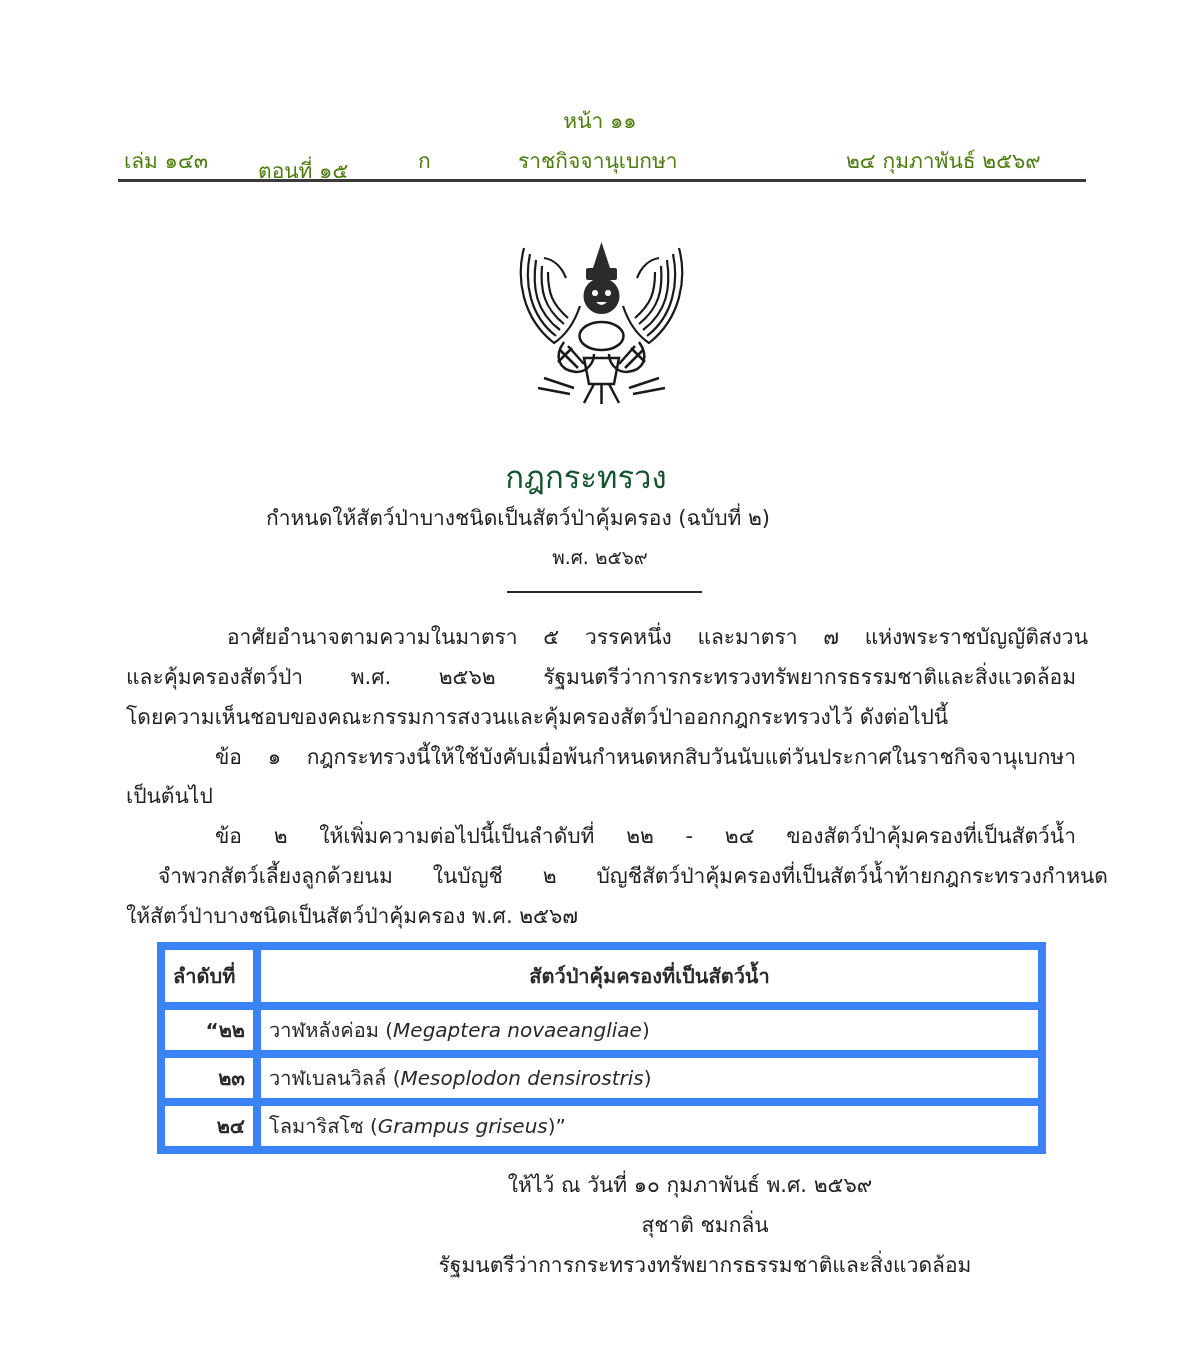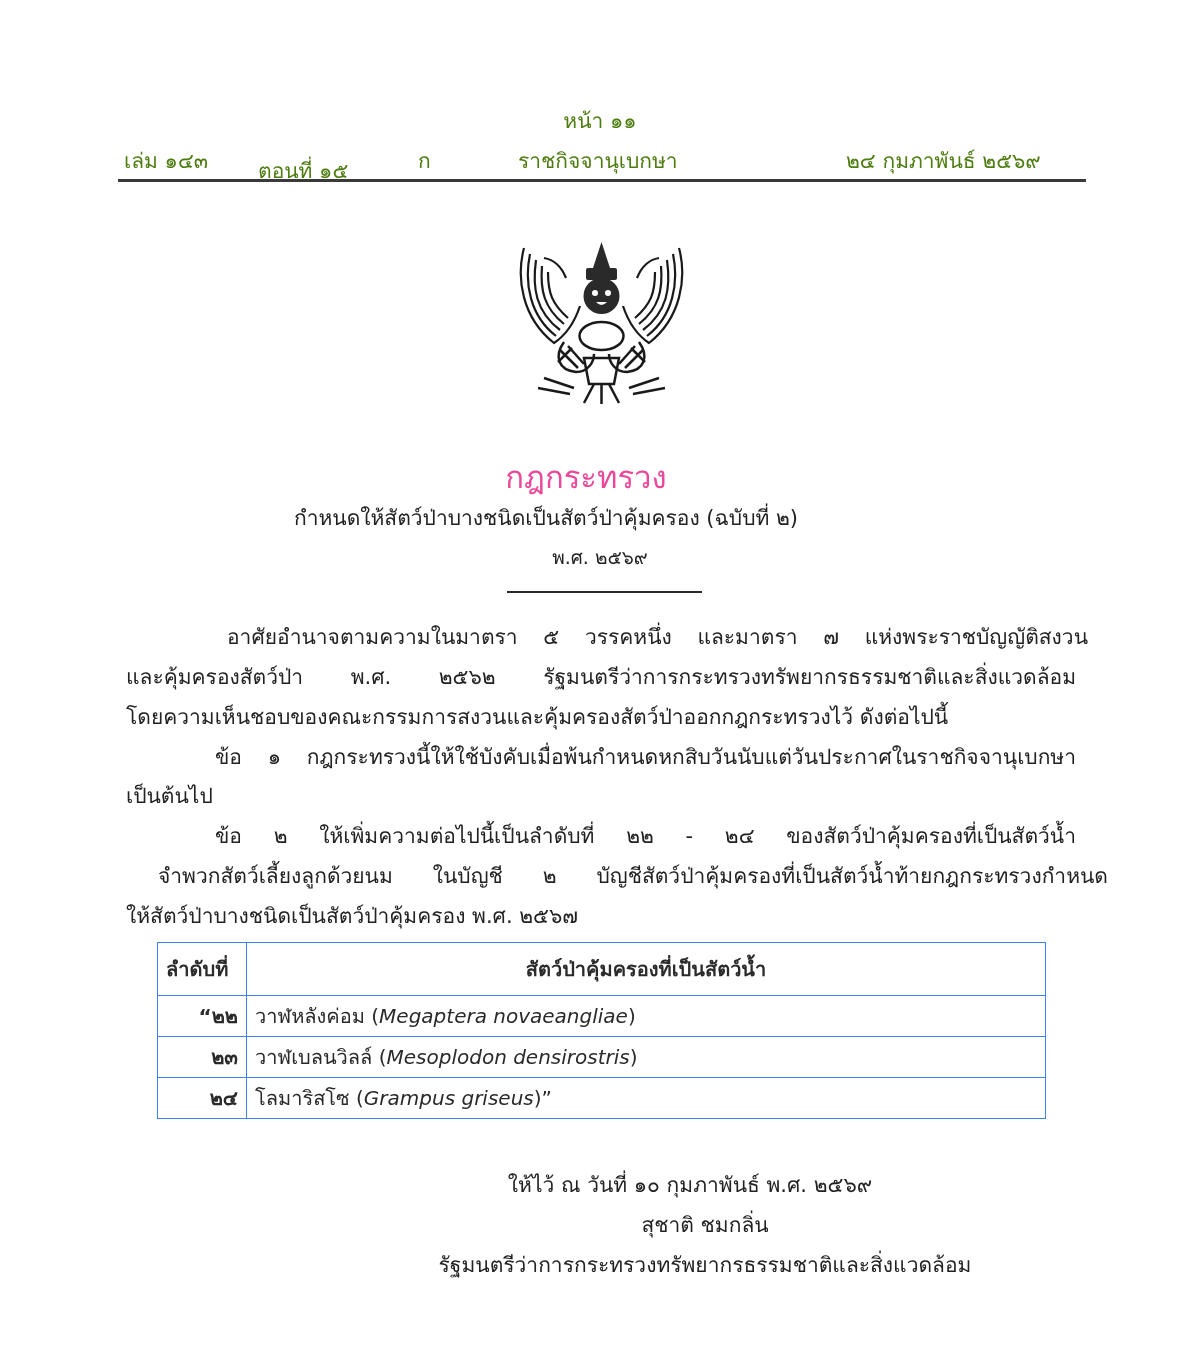--- a/index.html
+++ b/index.html
@@ -7,32 +7,32 @@
       width: 1200px; height: 1367px; position: relative; overflow: hidden;
       font-family: "DejaVu Sans", sans-serif; color: #222222;
     }
     .page { position: absolute; left: 0; top: 0; width: 1200px; height: 1367px; }
     .abs { position: absolute; white-space: nowrap; }
     .hdr { font-size: 21px; color: #4d7c0f; }
     .page-no { top: 104px; left: 0; width: 1200px; text-align: center; }
     .hdr-row { top: 144px; }
     .hdr-rule { position: absolute; left: 118px; top: 179px; width: 968px; height: 3px; background: #3a3a3a; }
     .emblem { position: absolute; left: 514px; top: 238px; width: 175px; height: 170px; }
-    .title { top: 452px; left: 0; width: 1172px; text-align: center; font-size: 31px; color: #ec4899; }
-    .subtitle { top: 501px; left: 0; width: 1036px; text-align: center; font-size: 21px; padding-left: 28px; }
+    .title { top: 452px; left: 0; width: 1172px; text-align: center; font-size: 31px; color: #14532d; }
+    .subtitle { top: 501px; left: 0; width: 1036px; text-align: center; font-size: 21px; }
     .year { top: 542px; left: 0; width: 1200px; text-align: center; font-size: 19px; }
     .divider { position: absolute; left: 507px; top: 591px; width: 195px; height: 2px; background: #2a2a2a; }
     .body-line { font-size: 21px; left: 126px; width: 950px; }
     .justify { text-align: justify; text-align-last: justify; }
     .indent { left: 215px; width: 861px; }
     table.animals {
       position: absolute; left: 157px; top: 942px; width: 889px;
       border-collapse: collapse; font-size: 20px; color: #2a2a2a;
     }
-    table.animals td, table.animals th { border: 1px solid #3b82f6; padding: 0 8px; height: 40px; }
+    table.animals td, table.animals th { border: 8px solid #3b82f6; padding: 0 8px; height: 40px; }
     table.animals th { height: 52px; font-weight: bold; }
     table.animals th.col-no { width: 72px; text-align: left; }
     table.animals th.col-name { text-align: center; }
     table.animals td.no { text-align: right; font-weight: bold; }
     .sci { font-style: italic; }
     .sign { font-size: 21px; left: 0; width: 1200px; text-align: center; }
   </style>
 </head>
 <body>
 

